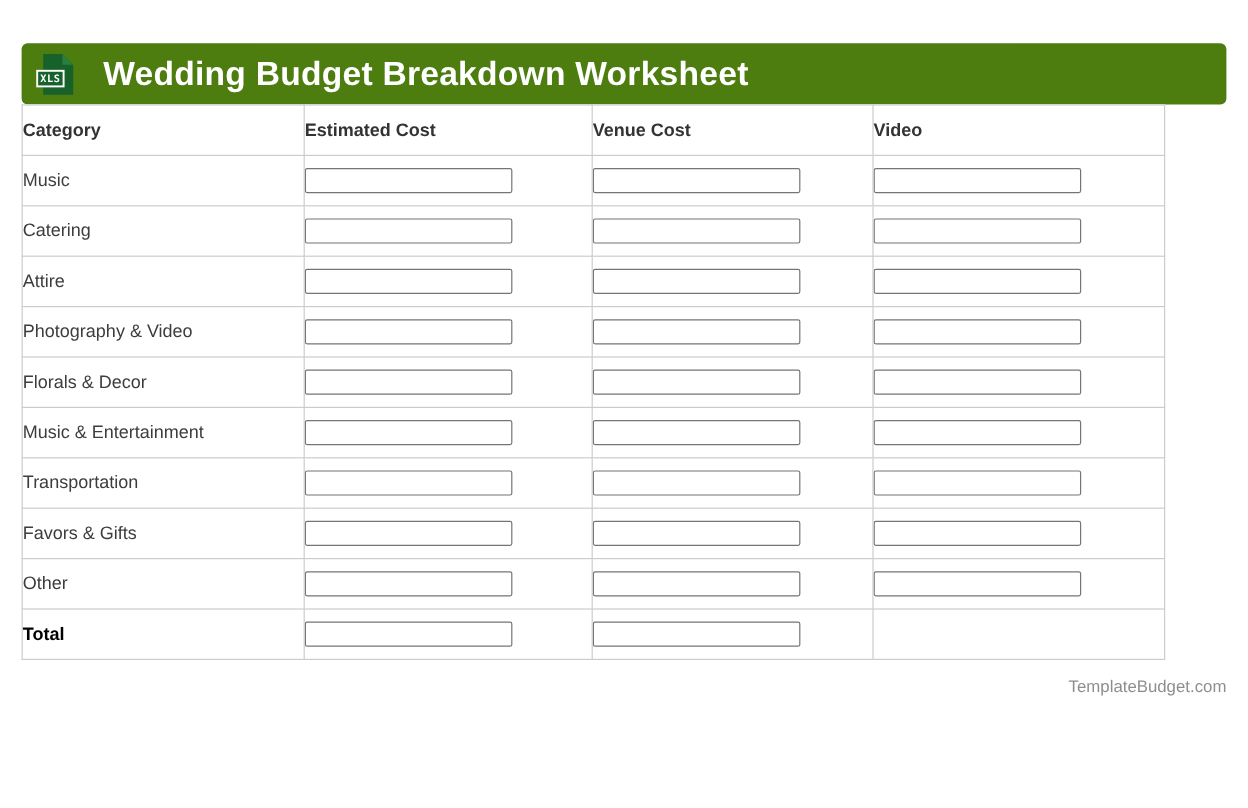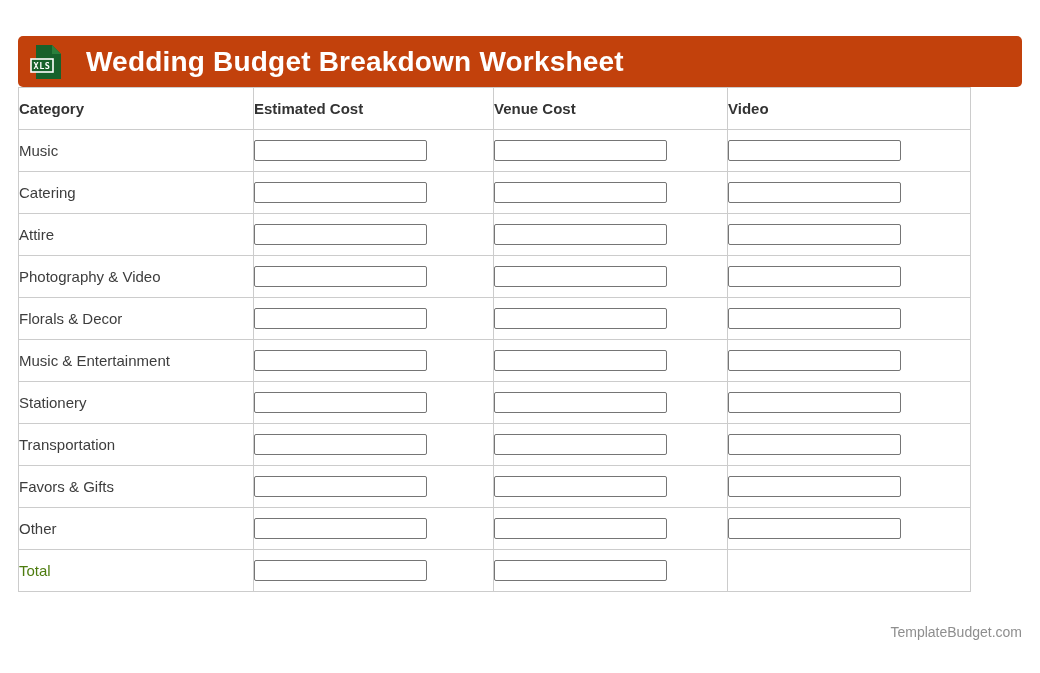--- a/index.html
+++ b/index.html
@@ -64,52 +64,52 @@
     font-weight: bold;
     color: #333333;
   }
   .budget-table td {
     height: 42px;
     font-size: 15px;
     color: #3d3d3d;
   }
   .col-cat-pad  { padding-left: 10px; }
   .col-in-pad   { padding-left: 7px;  }
-  .total-row .category-label { font-weight: normal; color: #4d7c0f; }
+  .total-row .category-label { font-weight: bold; color: #000000; }
 
   input.cell-input {
     display: block;
     width: 163px;
     height: 19px;
     border: 1px solid #757575;
     border-radius: 2px;
     background: #ffffff;
     margin: 0;
     padding: 0 4px;
     font-family: "Liberation Sans", sans-serif;
     font-size: 13px;
     color: #333333;
     box-sizing: content-box;
   }
 
   
   .footer {
     width: 1004px;
-    margin-top: 32px;
+    margin-top: 14px;
     text-align: right;
     font-size: 14px;
     color: #8e8e8e;
   }
 </style>
 </head>
 <body>
 
 <div class="page">
 
-  <div class="header-bar" style="background: #c2410c;">
+  <div class="header-bar" style="background: #4d7c0f;">
     <svg class="xls-icon" viewBox="0 0 34 36" aria-hidden="true">
       <path d="M6 1 h16 l9 9 v25 h-25 z" fill="#17612B"></path>
       <path d="M22 1 l9 9 h-9 z" fill="#2B7F3C"></path>
       <rect x="1" y="15" width="22" height="13" fill="#17612B" stroke="#ffffff" stroke-width="1.6"></rect>
       <text x="12" y="24.6" text-anchor="middle" fill="#ffffff" font-family="DejaVu Sans Mono, monospace" font-size="8.5" font-weight="bold" letter-spacing="0.5">XLS</text>
     </svg>
     <span class="header-title">Wedding Budget Breakdown Worksheet</span>
   </div>
 
   <table class="budget-table">
@@ -207,34 +207,20 @@
     </td>
     <td class="col-in-pad">
       <input type="text" class="cell-input" style="">
     </td>
     <td class="col-in-pad">
       <input type="text" class="cell-input" style="">
     </td>
   </tr>
         <tr>
     <td class="col-cat-pad">
-      <span class="category-label">Stationery</span>
-    </td>
-    <td class="col-in-pad">
-      <input type="text" class="cell-input" style="">
-    </td>
-    <td class="col-in-pad">
-      <input type="text" class="cell-input" style="">
-    </td>
-    <td class="col-in-pad">
-      <input type="text" class="cell-input" style="">
-    </td>
-  </tr>
-        <tr>
-    <td class="col-cat-pad">
       <span class="category-label">Transportation</span>
     </td>
     <td class="col-in-pad">
       <input type="text" class="cell-input" style="">
     </td>
     <td class="col-in-pad">
       <input type="text" class="cell-input" style="">
     </td>
     <td class="col-in-pad">
       <input type="text" class="cell-input" style="">

